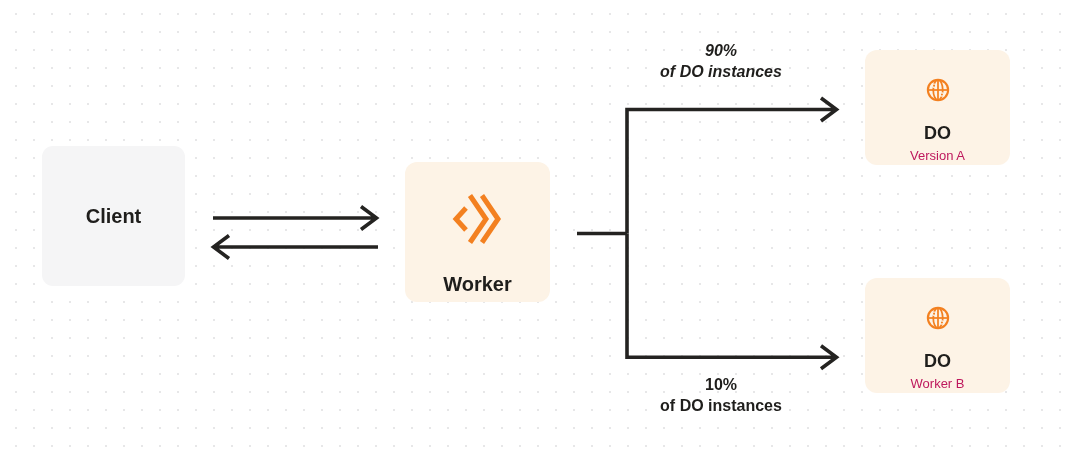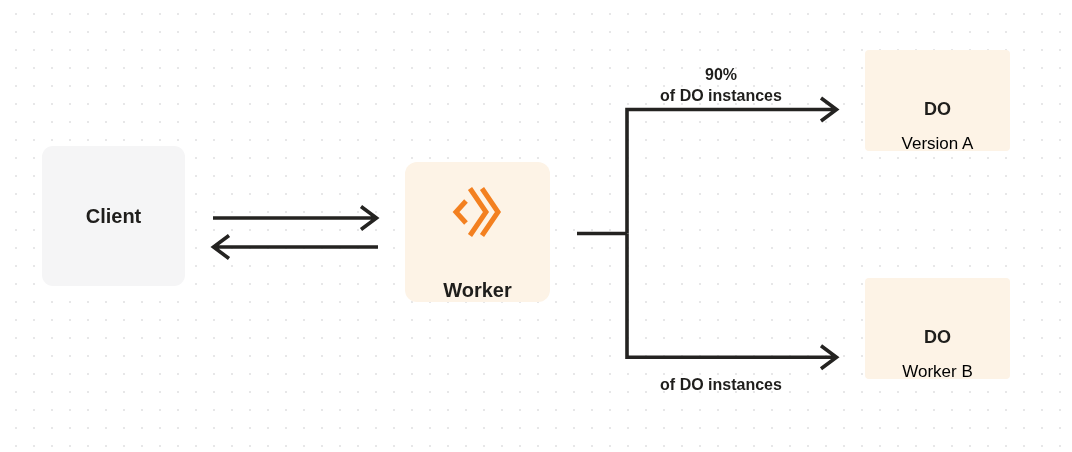--- a/index.html
+++ b/index.html
@@ -31,59 +31,59 @@
     justify-content: center;
   }
   .client-node .node-label {
     font-size: 20px; font-weight: bold; color: var(--ink, #1f1e1c);
   }
 
   .worker-node {
     left: 405px; top: 162px; width: 145px; height: 140px;
     background: var(--cream, #fdf3e6);
     border-radius: 12px;
-    justify-content: space-between;
+    justify-content: center;
     padding-top: 22px;
   }
   .worker-node .node-label {
     font-size: 20px; font-weight: bold; color: var(--ink, #1f1e1c);
     margin-top: 26px;
   }
 
   .do-node {
-    left: 865px; width: 145px; height: 101px;
+    left: 865px; width: 145px; height: 115px;
     background: var(--cream, #fdf3e6);
-    border-radius: 4px;
+    border-radius: 12px;
     justify-content: flex-start;
     padding-top: 28px;
   }
   .do-node-a { top: 50px; }
   .do-node-b { top: 278px; }
   .do-node .node-title {
     font-size: 18px; font-weight: bold; color: var(--ink, #1f1e1c);
     line-height: 20px; margin-top: 21px;
   }
   .do-node .node-subtitle {
-    font-size: 17px; color: #000000; line-height: 19px; margin-top: 15px;
+    font-size: 13px; color: #be185d; line-height: 19px; margin-top: 3px;
   }
 
   .connectors {
     position: absolute; left: 0; top: 0;
   }
 
   .edge-label {
     position: absolute;
     width: 180px;
     text-align: center;
     font-size: 16px;
     font-weight: bold;
     color: var(--ink, #1f1e1c);
     line-height: 21px;
   }
-  .edge-label-top { left: 631px; top: 64px; }
+  .edge-label-top { left: 631px; top: 40px; font-style: italic; }
   .edge-label-bottom { left: 631px; top: 374px; }
 
   .icon-orange { color: var(--orange, #f38020); display: block; }
 </style>
 </head>
 <body>
 
 <div class="canvas">
 
   <svg class="connectors" width="1072" height="452" viewBox="0 0 1072 452" fill="none" stroke="var(--line, #242321)" stroke-width="3.6" stroke-linecap="butt" stroke-linejoin="miter">
@@ -140,16 +140,17 @@
     </svg>
     <div class="node-title">DO</div>
     <div class="node-subtitle">Worker B</div>
   </div>
 
   <div class="edge-label edge-label-top">
     <div>90%</div>
     <div>of DO instances</div>
   </div>
   <div class="edge-label edge-label-bottom">
+    <div>10%</div>
     <div>of DO instances</div>
   </div>
 
 </div>
 
 </body></html>

